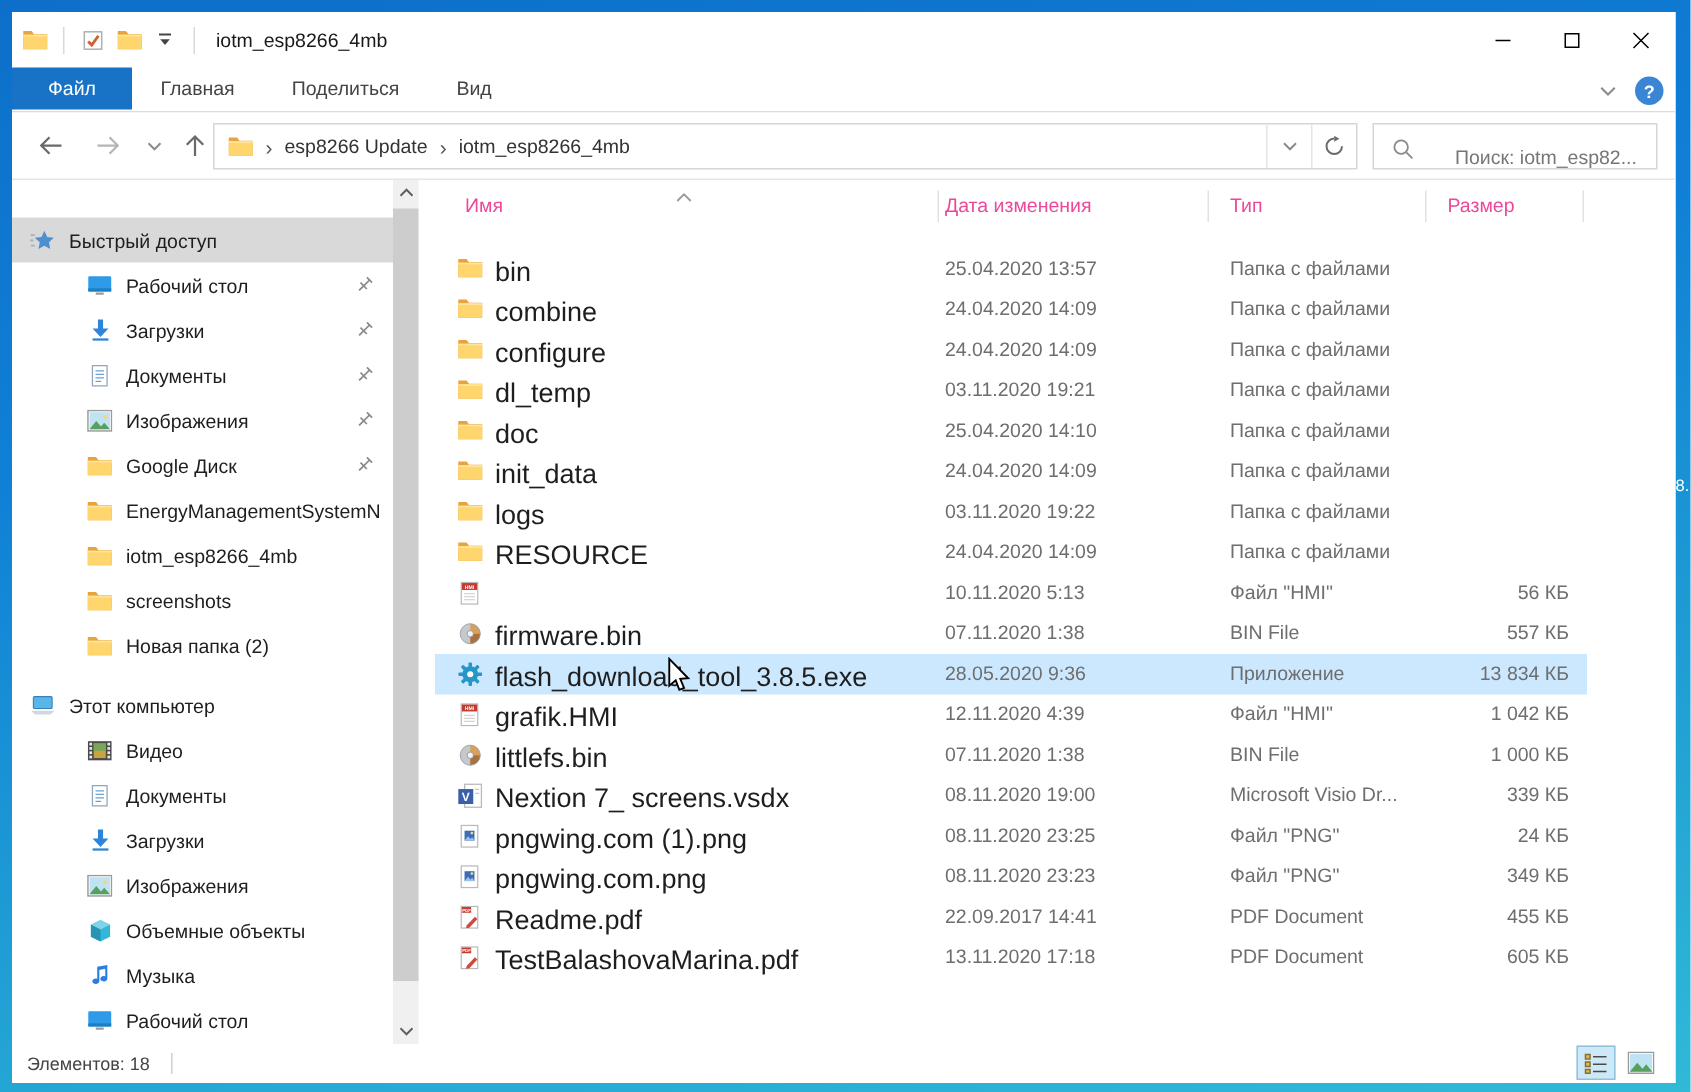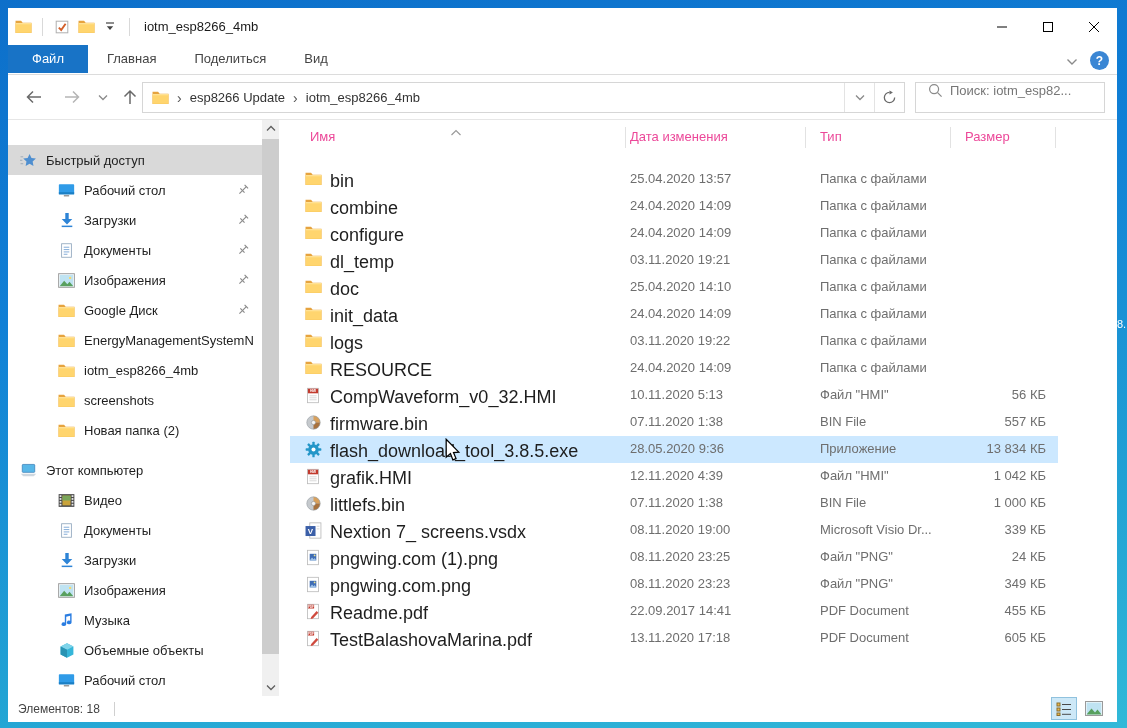--- a/index.html
+++ b/index.html
@@ -24,21 +24,21 @@
   .help-circle { width:19px; height:19px; border-radius:50%; background:#3a86d4; color:#fff; font-size:12px; font-weight:bold; display:flex; align-items:center; justify-content:center; }
 
   
   .navrow { height:45px; position:relative; border-bottom:1px solid #e6e6e6; background:#fff; }
   .nav-btn { position:absolute; top:8px; width:28px; height:28px; display:flex; align-items:center; justify-content:center; }
   .addrbox { position:absolute; left:134px; top:7px; width:763px; height:31px; border:1px solid #d6d6d6; display:flex; align-items:center; }
   .addr-left { display:flex; align-items:center; gap:6px; padding-left:8px; flex:1; min-width:0; }
   .crumb { font-size:13px; color:#333; white-space:nowrap; }
   .crumb-sep { font-size:14px; color:#555; padding:0 2px; }
   .addr-btn { width:30px; height:29px; display:flex; align-items:center; justify-content:center; border-left:1px solid #e3e3e3; }
-  .searchbox { position:absolute; left:907px; top:7px; width:190px; height:31px; border:1px solid #d6d6d6; display:flex; align-items:flex-start; gap:7px; padding-left:12px; }
+  .searchbox { position:absolute; left:907px; top:7px; width:190px; height:31px; border:1px solid #d6d6d6; display:flex; align-items:flex-end; gap:27px; padding-left:12px; }
   .search-ph { font-size:13px; color:#767676; white-space:nowrap; overflow:hidden; }
 
   
   .main { position:relative; flex:1; background:#fff; overflow:hidden; }
 
   
   .sidebar { position:absolute; left:0; top:0; width:254px; bottom:0; padding-top:25px; overflow:hidden; }
   .srow { height:30px; display:flex; align-items:center; position:relative; }
   .srow .sicon { width:17px; height:17px; display:inline-flex; align-items:center; justify-content:center; flex:0 0 17px; }
   .srow.root { padding-left:12px; }
@@ -414,35 +414,35 @@
               <rect x="0.6" y="0.6" width="14.8" height="12.8" fill="#fff" stroke="#9a9a9a" stroke-width="0.9"></rect>
               <rect x="1.6" y="1.6" width="12.8" height="10.8" fill="#bfe3f2"></rect>
               <path d="M1.6 12.4 L5.8 7.2 L8.8 10.6 L10.8 8.2 L14.4 12.4 Z" fill="#58a05e"></path>
               <circle cx="11.4" cy="4.6" r="1.1" fill="#f5d76e"></circle>
             </svg>
           </span>
           <span class="slabel">Изображения</span>
         </div>
         <div class="srow child">
           <span class="sicon">
-            <svg width="15" height="16" viewBox="0 0 16 16">
-              <path d="M6.2 2.2 L13.4 0.8 V10.6 A2.5 1.9 0 1 1 11.9 8.9 V3.5 L7.7 4.4 V12.4 A2.5 1.9 0 1 1 6.2 10.7 Z" fill="#2a7de1"></path>
-            </svg>
-          </span>
-          <span class="slabel">Музыка</span>
-        </div>
-        <div class="srow child">
-          <span class="sicon">
             <svg width="16" height="17" viewBox="0 0 16 16">
               <path d="M8 0.8 L14.4 4 V12 L8 15.2 L1.6 12 V4 Z" fill="#35b6d9"></path>
               <path d="M8 0.8 L14.4 4 L8 7.2 L1.6 4 Z" fill="#7fd4ea"></path>
               <path d="M8 7.2 V15.2 L1.6 12 V4 Z" fill="#2893b3"></path>
             </svg>
           </span>
           <span class="slabel">Объемные объекты</span>
+        </div>
+        <div class="srow child">
+          <span class="sicon">
+            <svg width="15" height="16" viewBox="0 0 16 16">
+              <path d="M6.2 2.2 L13.4 0.8 V10.6 A2.5 1.9 0 1 1 11.9 8.9 V3.5 L7.7 4.4 V12.4 A2.5 1.9 0 1 1 6.2 10.7 Z" fill="#2a7de1"></path>
+            </svg>
+          </span>
+          <span class="slabel">Музыка</span>
         </div>
         <div class="srow child">
           <span class="sicon">
             <svg width="17" height="16" viewBox="0 0 16 15">
               <rect x="0.8" y="2" width="14.4" height="9.6" rx="0.8" fill="#2f9be8"></rect>
               <rect x="0.8" y="9.6" width="14.4" height="2" fill="#1b7fc4"></rect>
               <rect x="5.5" y="12.2" width="5" height="1.4" fill="#9a9a9a"></rect>
             </svg>
           </span>
           <span class="slabel">Рабочий стол</span>
@@ -570,21 +570,20 @@
             <span class="fic"><svg width="16" height="17" viewBox="0 0 16 16">
                 <rect x="2.5" y="0.8" width="11" height="14.4" fill="#fff" stroke="#b9b9b9" stroke-width="0.8"></rect>
                 <rect x="2.9" y="1.2" width="10.2" height="4.6" fill="#c23b2e"></rect>
                 <text x="8" y="4.9" font-size="3.4" fill="#fff" text-anchor="middle" font-weight="bold">HMI</text>
                 <g stroke="#c9c9c9" stroke-width="0.7">
                   <line x1="4.4" y1="8.3" x2="11.6" y2="8.3"></line>
                   <line x1="4.4" y1="10.3" x2="11.6" y2="10.3"></line>
                   <line x1="4.4" y1="12.3" x2="11.6" y2="12.3"></line>
                 </g>
               </svg></span>
-            <span class="fname">CompWaveform_v0_32.HMI</span>
             <span class="fdate">10.11.2020 5:13</span>
             <span class="ftype">Файл "HMI"</span>
             <span class="fsize">56 КБ</span>
           </div>
           <div class="frow">
             <span class="fic"><svg width="17" height="17" viewBox="0 0 16 16">
                 <circle cx="8" cy="8" r="6.3" fill="#c5c9cd"></circle>
                 <path d="M8 1.7 A6.3 6.3 0 0 1 14.3 8 L8 8 Z" fill="#d9a05b"></path>
                 <path d="M14.3 8 A6.3 6.3 0 0 1 8 14.3 L8 8 Z" fill="#a8713d"></path>
                 <circle cx="8" cy="8" r="6.3" fill="none" stroke="#9aa0a6" stroke-width="0.6"></circle>

